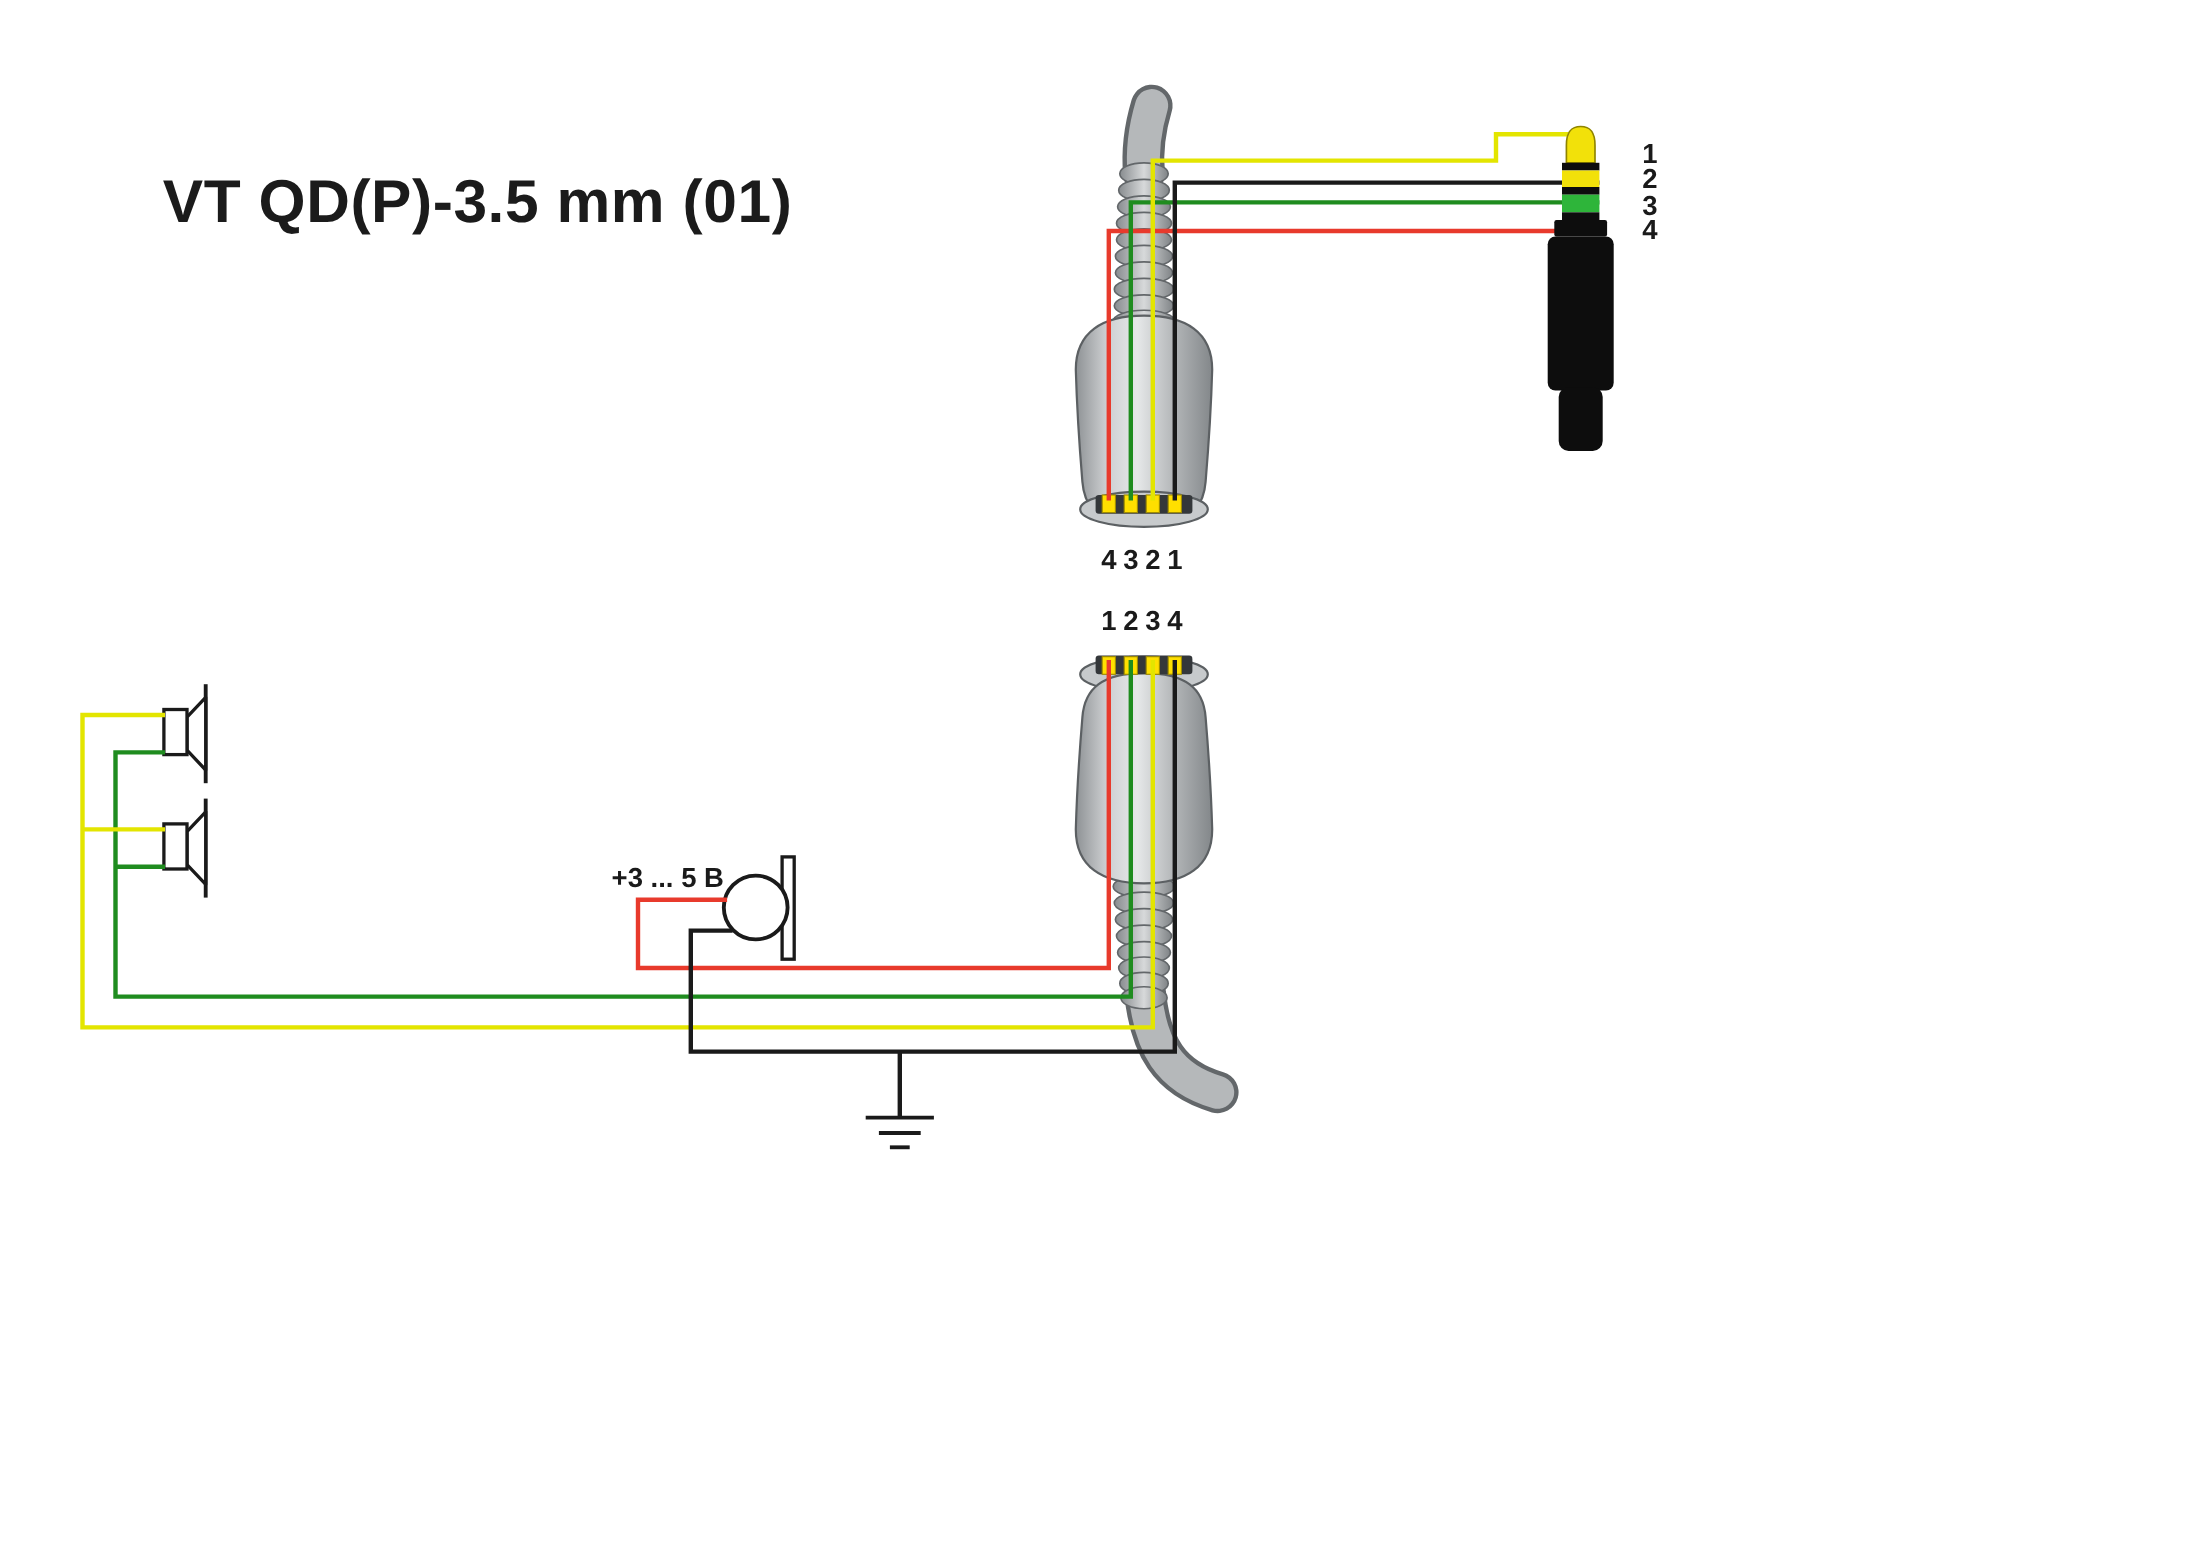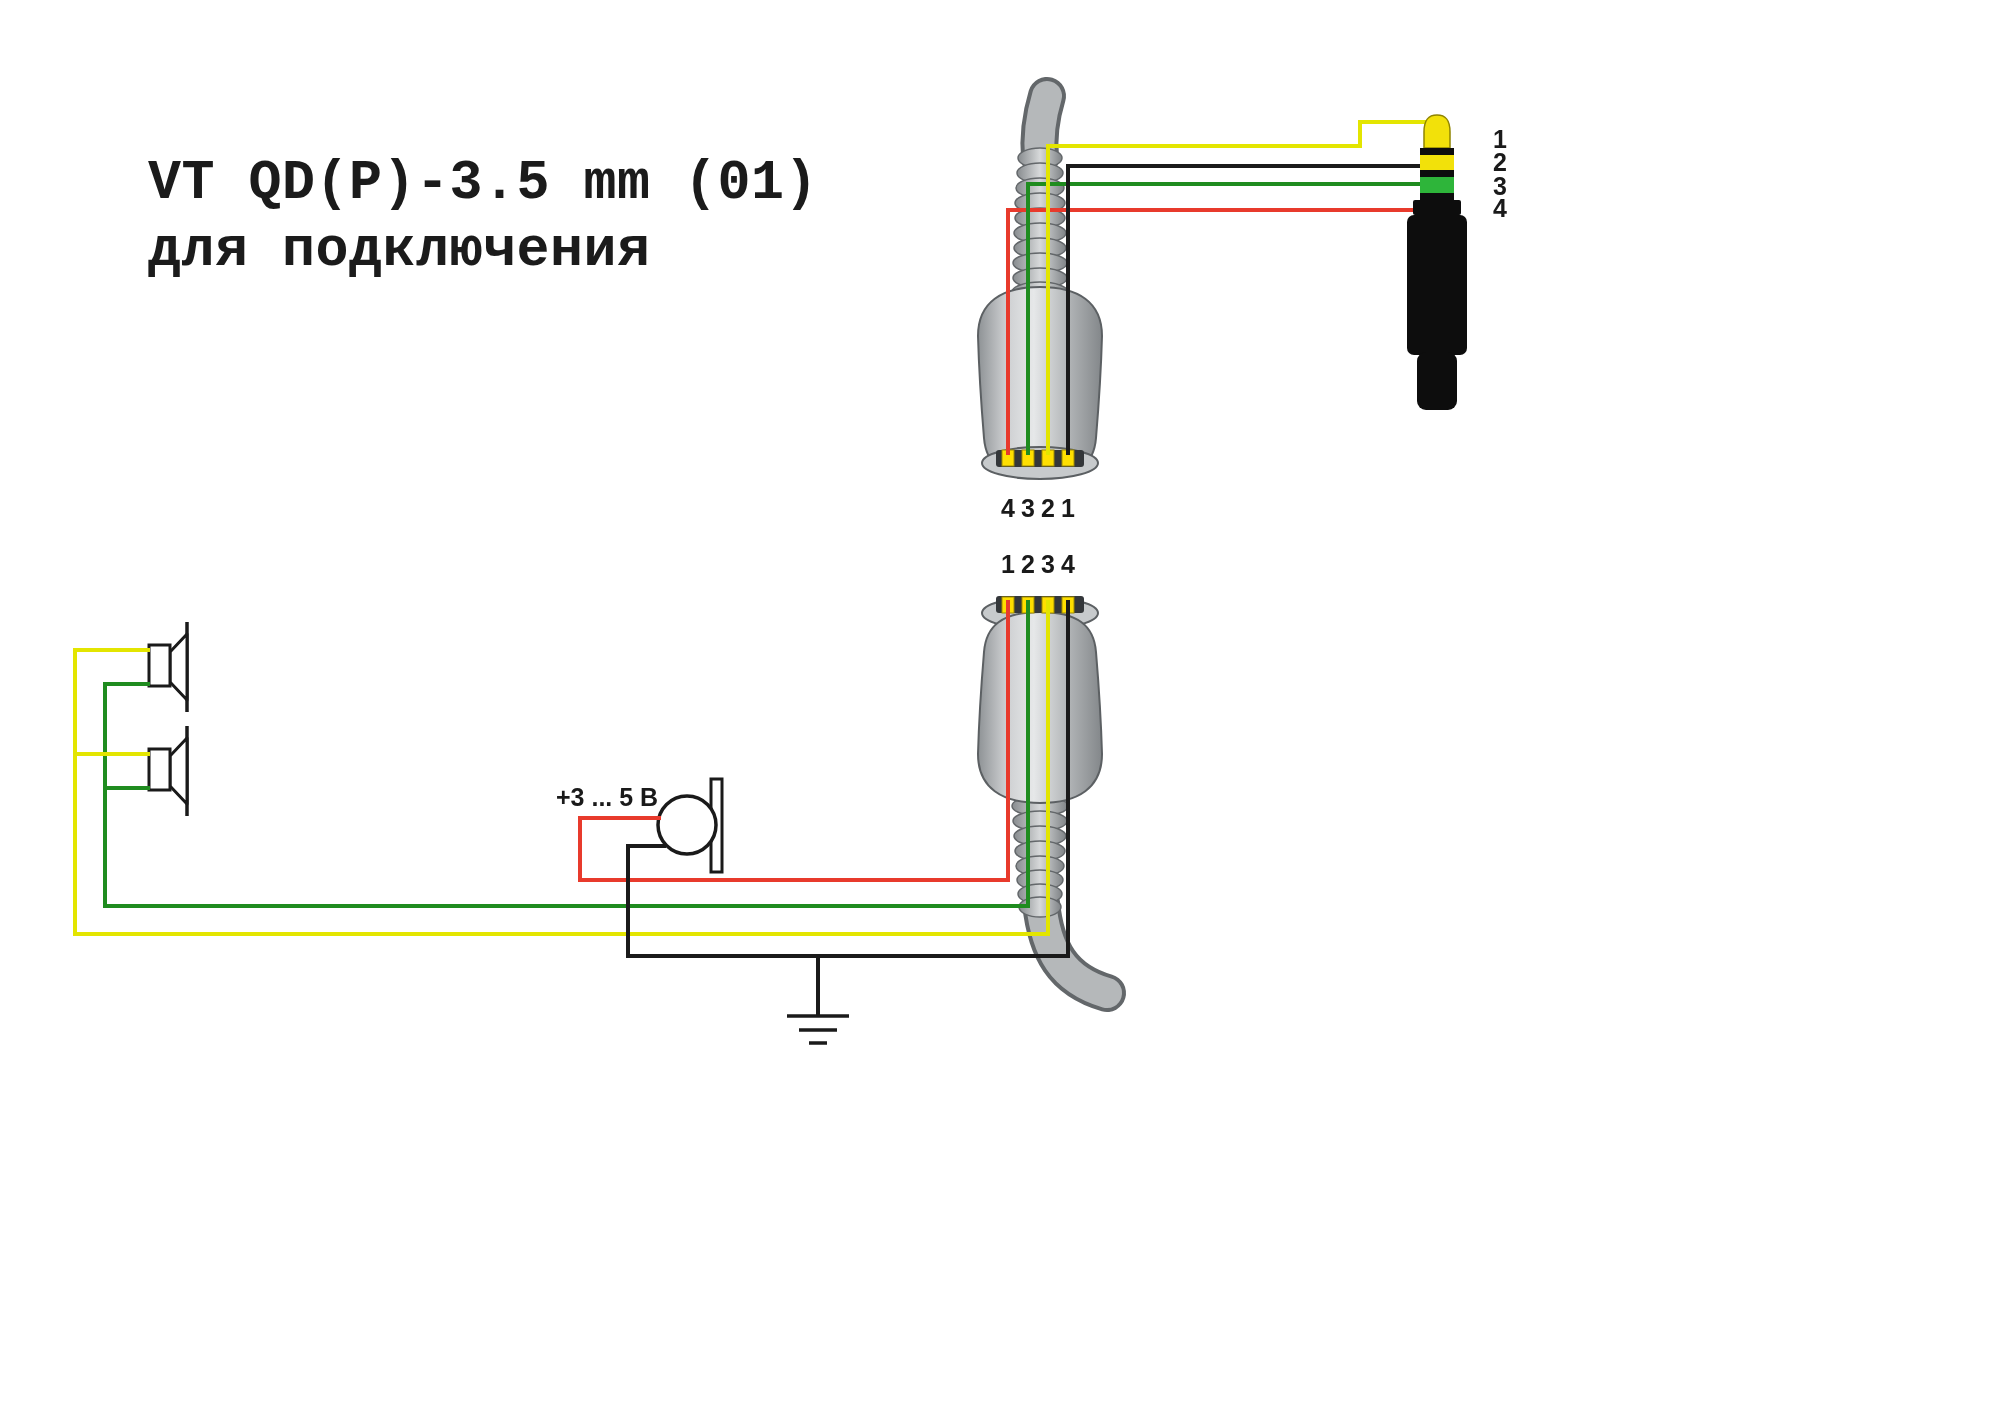--- a/index.html
+++ b/index.html
@@ -1,35 +1,34 @@
 <!DOCTYPE html>
 <html><head>
 <meta charset="utf-8">
 <style>
   html,body{margin:0;padding:0;background:#ffffff;}
   .canvas{position:relative;width:2000px;height:1410px;background:#ffffff;
           font-family:"Liberation Sans",sans-serif;overflow:hidden;}
   .title{position:absolute;left:148px;top:150px;font-weight:700;font-size:55px;
-         line-height:1.22;color:#1b1b1b;letter-spacing:.5px;white-space:nowrap;font-family:Liberation Mono, monospace;}
+         line-height:1.22;color:#1b1b1b;letter-spacing:.5px;white-space:nowrap;}
   svg{position:absolute;left:0;top:0;}
   svg text{font-family:"Liberation Sans",sans-serif;font-weight:700;fill:#1a1a1a;}
   .pin-num{font-size:25px;text-anchor:middle;}
   .mic-label{font-size:25px;}
   .wire{fill:none;stroke-width:4;}
   .wireline{stroke-width:4;}
   .ink{stroke:#1a1a1a;fill:#ffffff;}
 </style>
 </head>
 <body>
 
 <div class="canvas">
 
   <div class="title">
     <div>VT QD(P)-3.5 mm (01)</div>
-    <div>для подключения</div>
   </div>
 
   <svg width="2000" height="1410" viewBox="0 0 2000 1410">
     <defs>
       <linearGradient id="gBody" x1="0" y1="0" x2="1" y2="0">
         <stop offset="0" stop-color="#8e9295"></stop>
           <stop offset="0.22" stop-color="#ccced0"></stop>
         <stop offset="0.45" stop-color="#e6e8e9"></stop>
           <stop offset="0.72" stop-color="#b3b6b8"></stop>
         <stop offset="1" stop-color="#83878a"></stop>

